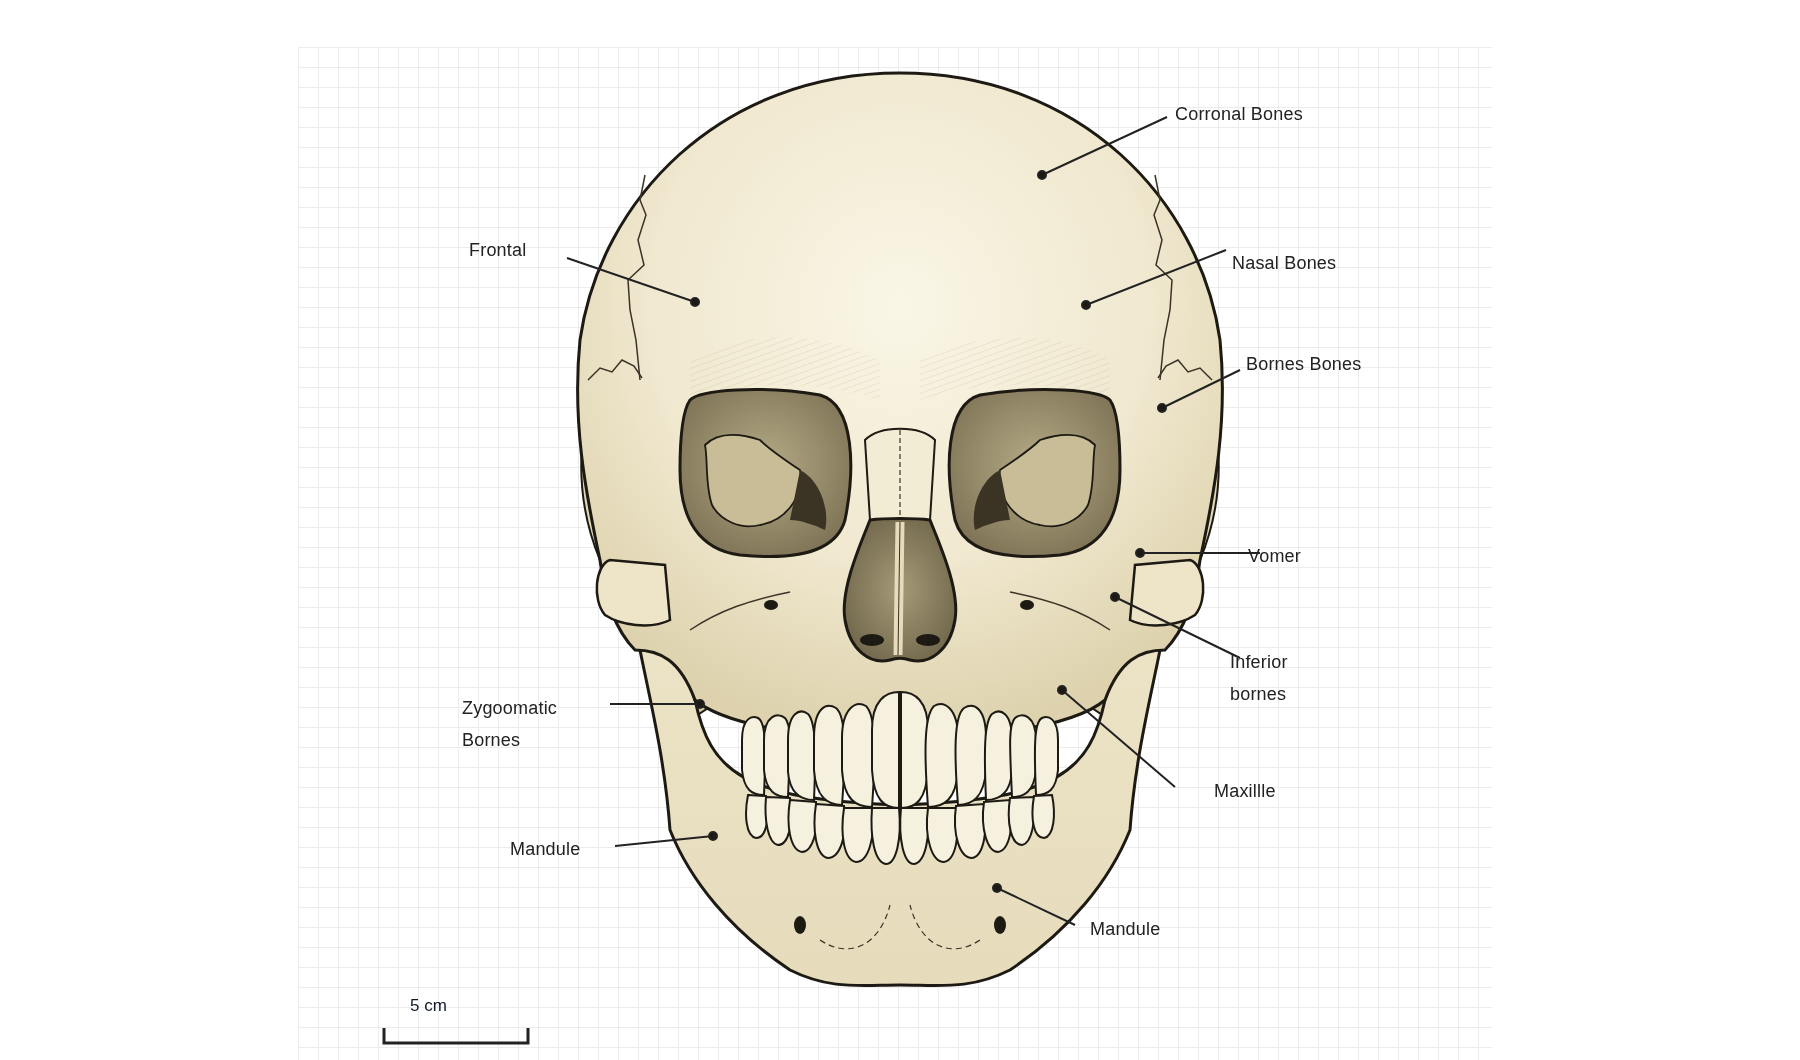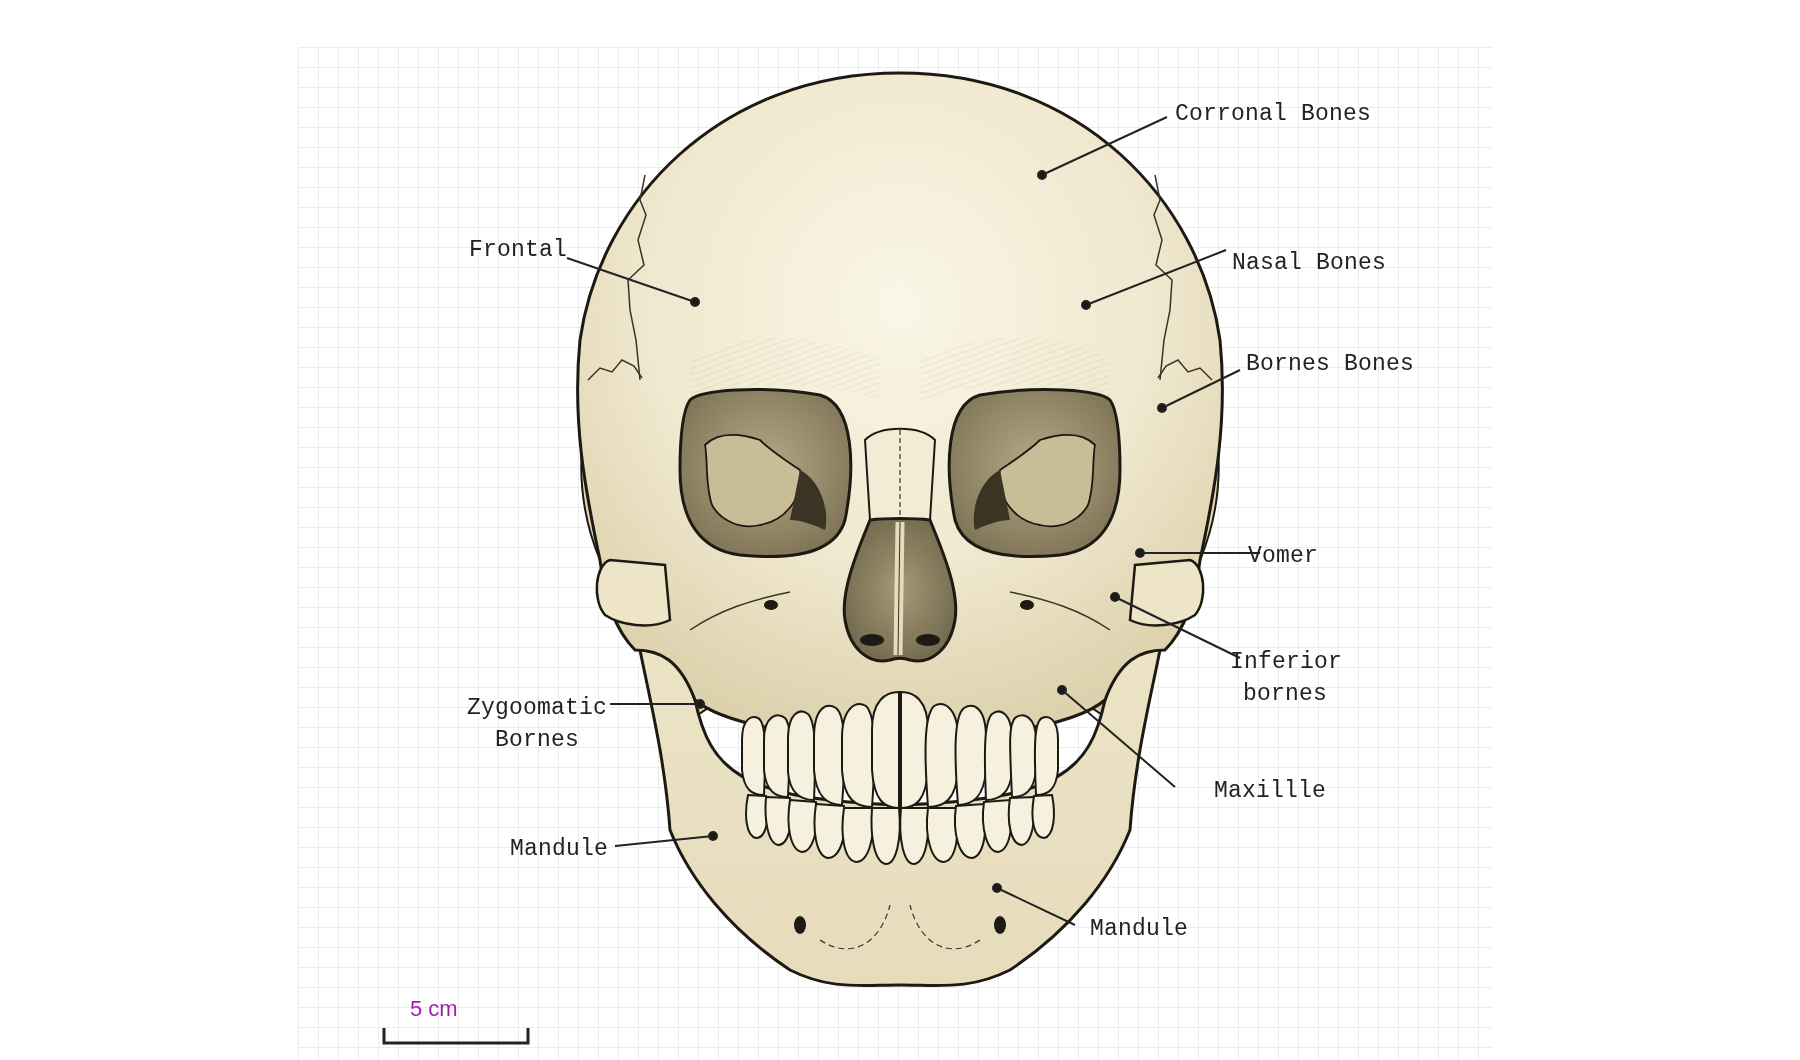--- a/index.html
+++ b/index.html
@@ -8,26 +8,26 @@
     .grid-paper {
       position: absolute; left: 298px; top: 47px; width: 1194px; height: 1013px;
       background-color: #ffffff;
       background-image:
         linear-gradient(to right, #ececec 1px, transparent 1px),
         linear-gradient(to bottom, #ececec 1px, transparent 1px);
       background-size: 20px 20px;
     }
     svg.diagram { position: absolute; left: 0; top: 0; }
     .label {
-      position: absolute; font-size: 23px; color: #222222; line-height: 32px;
-      white-space: nowrap; letter-spacing: 0.2px; font-family: Liberation Mono, monospace;
+      position: absolute; font-size: 18px; color: #222222; line-height: 32px;
+      white-space: nowrap; letter-spacing: 0.2px;
     }
-    .label.multi { text-align: center; white-space: normal; }
+    .label.multi { text-align: left; white-space: normal; }
     .label .line { display: block; }
-    .scale-label { position: absolute; font-size: 22px; color: #a21caf; left: 410px; top: 996px; }
+    .scale-label { position: absolute; font-size: 17px; color: #0f172a; left: 410px; top: 996px; }
   </style>
 </head>
 <body>
 
 <div class="grid-paper"></div>
 
 <svg class="diagram" width="1800" height="1060" viewBox="0 0 1800 1060">
   <defs>
     <radialGradient id="craniumGrad" cx="0.5" cy="0.35" r="0.65">
       <stop offset="0" stop-color="#faf6e6"></stop>

